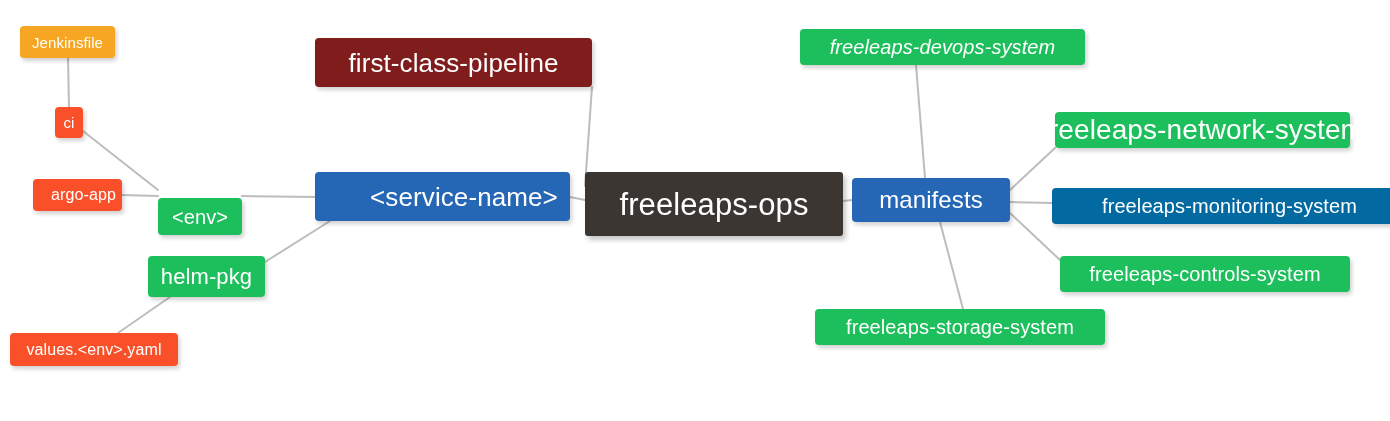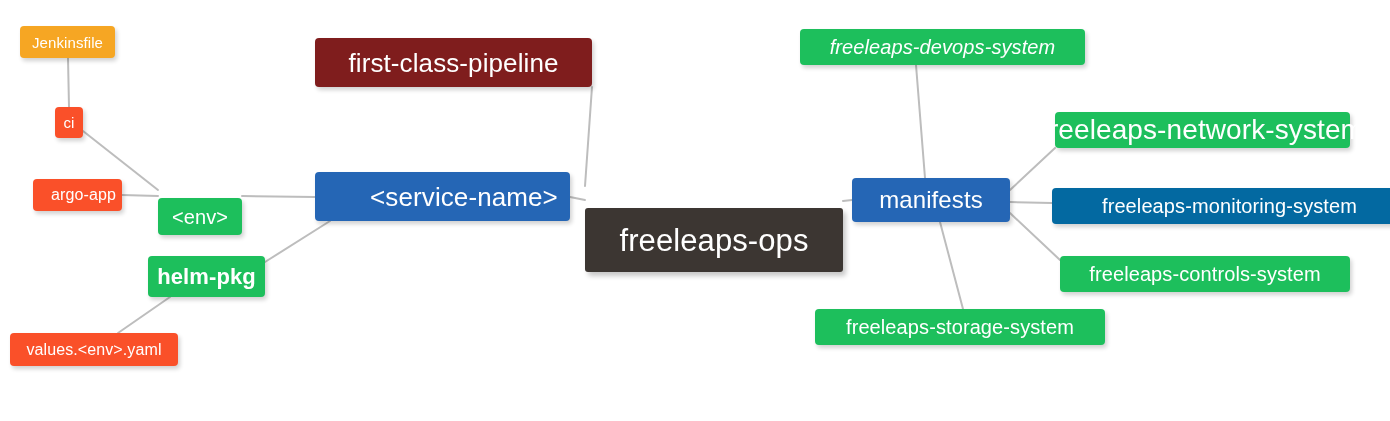--- a/index.html
+++ b/index.html
@@ -33,21 +33,20 @@
     border-radius: 4px;
     color: #ffffff;
     white-space: nowrap;
     letter-spacing: 0.1px;
     box-shadow: 2px 3px 4px rgba(0,0,0,0.18);
     -webkit-font-smoothing: antialiased;
   }
   .node.root {
     border-radius: 3px;
     box-shadow: 3px 4px 5px rgba(0,0,0,0.22);
-    margin-top: 36px;
   }
   .node-label {
     display: block;
     line-height: 1;
   }
 </style>
 </head>
 <body>
 
 <div id="canvas">
@@ -76,21 +75,21 @@
       </div>
       <div class="node" style="left: 315px; top: 172px; width: 255px; height: 49px; background: rgb(37, 102, 181); font-size: 26px; padding-left: 43px;">
         <span class="node-label">&lt;service-name&gt;</span>
       </div>
       <div class="node" style="left: 852px; top: 178px; width: 158px; height: 44px; background: rgb(37, 102, 181); font-size: 24px;">
         <span class="node-label">manifests</span>
       </div>
       <div class="node" style="left: 158px; top: 178px; width: 84px; height: 37px; background: rgb(29, 191, 92); font-size: 20px; margin-top: 20px;">
         <span class="node-label">&lt;env&gt;</span>
       </div>
-      <div class="node" style="left: 148px; top: 256px; width: 117px; height: 41px; background: rgb(29, 191, 92); font-size: 22px; font-weight: bold;">
+      <div class="node" style="left: 148px; top: 256px; width: 117px; height: 41px; background: rgb(29, 191, 92); font-size: 22px;">
         <span class="node-label">helm-pkg</span>
       </div>
       <div class="node" style="left: 20px; top: 26px; width: 95px; height: 32px; background: rgb(246, 166, 35); font-size: 15px;">
         <span class="node-label">Jenkinsfile</span>
       </div>
       <div class="node" style="left: 55px; top: 107px; width: 28px; height: 31px; background: rgb(250, 80, 41); font-size: 15px;">
         <span class="node-label">ci</span>
       </div>
       <div class="node" style="left: 33px; top: 179px; width: 89px; height: 32px; background: rgb(250, 80, 41); font-size: 16px; padding-left: 12px;">
         <span class="node-label">argo-app</span>

